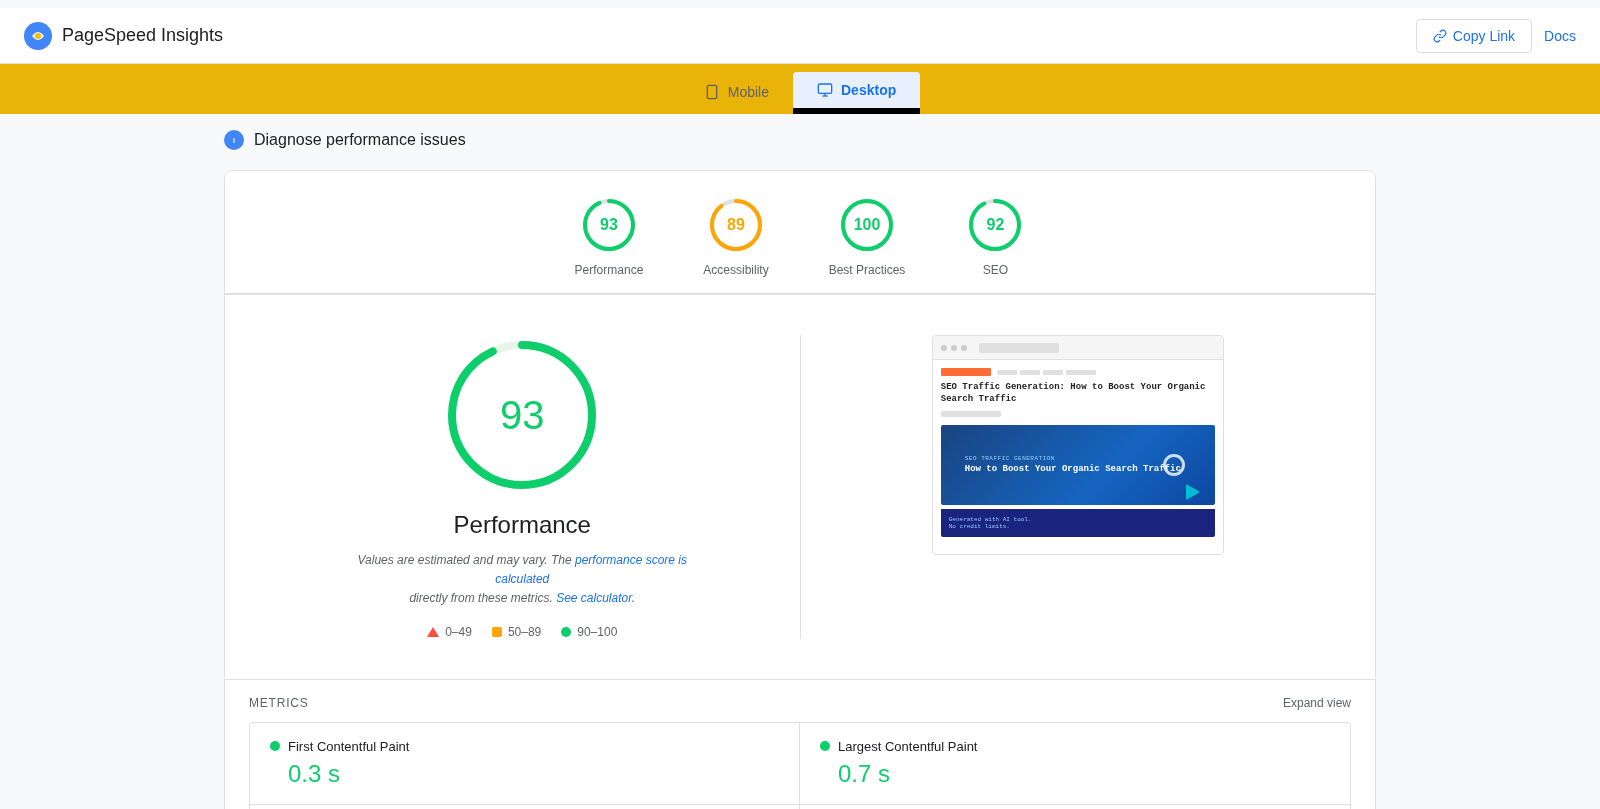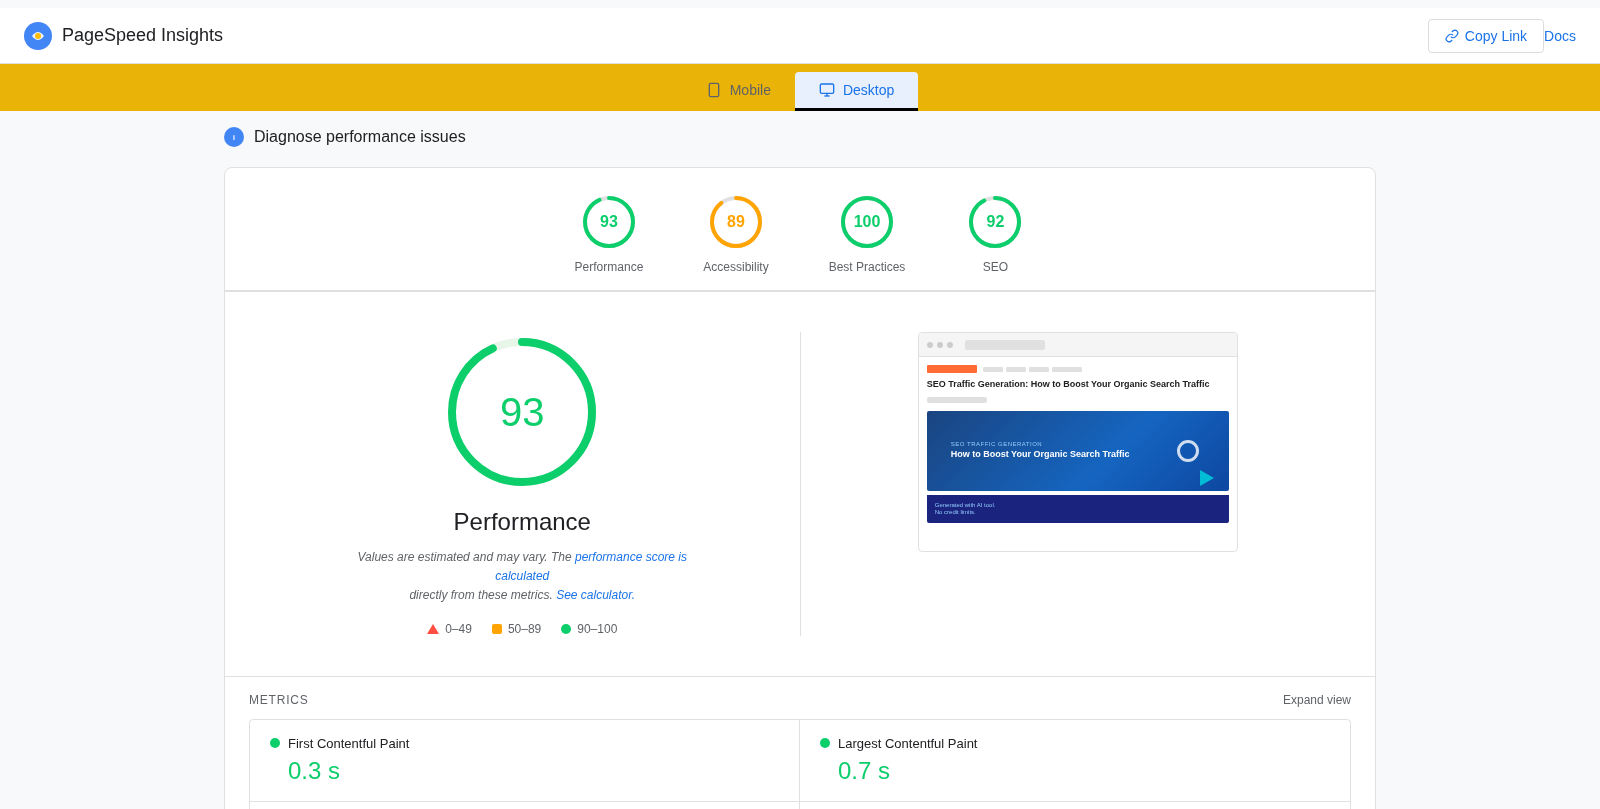--- a/index.html
+++ b/index.html
@@ -28,20 +28,21 @@
       height: 28px;
     }
     .header-title {
       font-size: 18px;
       font-weight: 400;
       color: #202124;
     }
     .header-actions {
       display: flex;
       align-items: center;
+      gap: 12px;
     }
     .copy-link-btn {
       display: flex;
       align-items: center;
       gap: 6px;
       border: 1px solid #dadce0;
       border-radius: 4px;
       padding: 8px 16px;
       background: #fff;
       color: #1a73e8;
@@ -69,22 +70,22 @@
       cursor: pointer;
       font-size: 14px;
       color: #5f6368;
       border-bottom: 3px solid transparent;
       display: flex;
       align-items: center;
       gap: 8px;
     }
     .tab.active {
       color: #1a73e8;
-      border-bottom: 3px solid #000000;
-      font-weight: 400;
+      border-bottom: 6px solid #000000;
+      font-weight: 700;
       background: #e8f0fe;
       border-radius: 4px 4px 0 0;
     }
 
     
     .main-content {
       max-width: 1200px;
       margin: 0 auto;
       padding: 16px 24px;
     }
@@ -236,24 +237,25 @@
       height: 0;
       border-left: 6px solid transparent;
       border-right: 6px solid transparent;
       border-bottom: 10px solid #ff4e42;
     }
 
     
     .screenshot-box {
       border: 1px solid #e0e0e0;
       border-radius: 4px;
-      width: 320px;
+      width: 292px;
       height: 220px;
       overflow: hidden;
       background: #fff;
+      font-family: Liberation Mono, monospace;
     }
     .screenshot-toolbar {
       background: #f5f5f5;
       height: 24px;
       border-bottom: 1px solid #e0e0e0;
       display: flex;
       align-items: center;
       padding: 0 8px;
       gap: 4px;
     }

